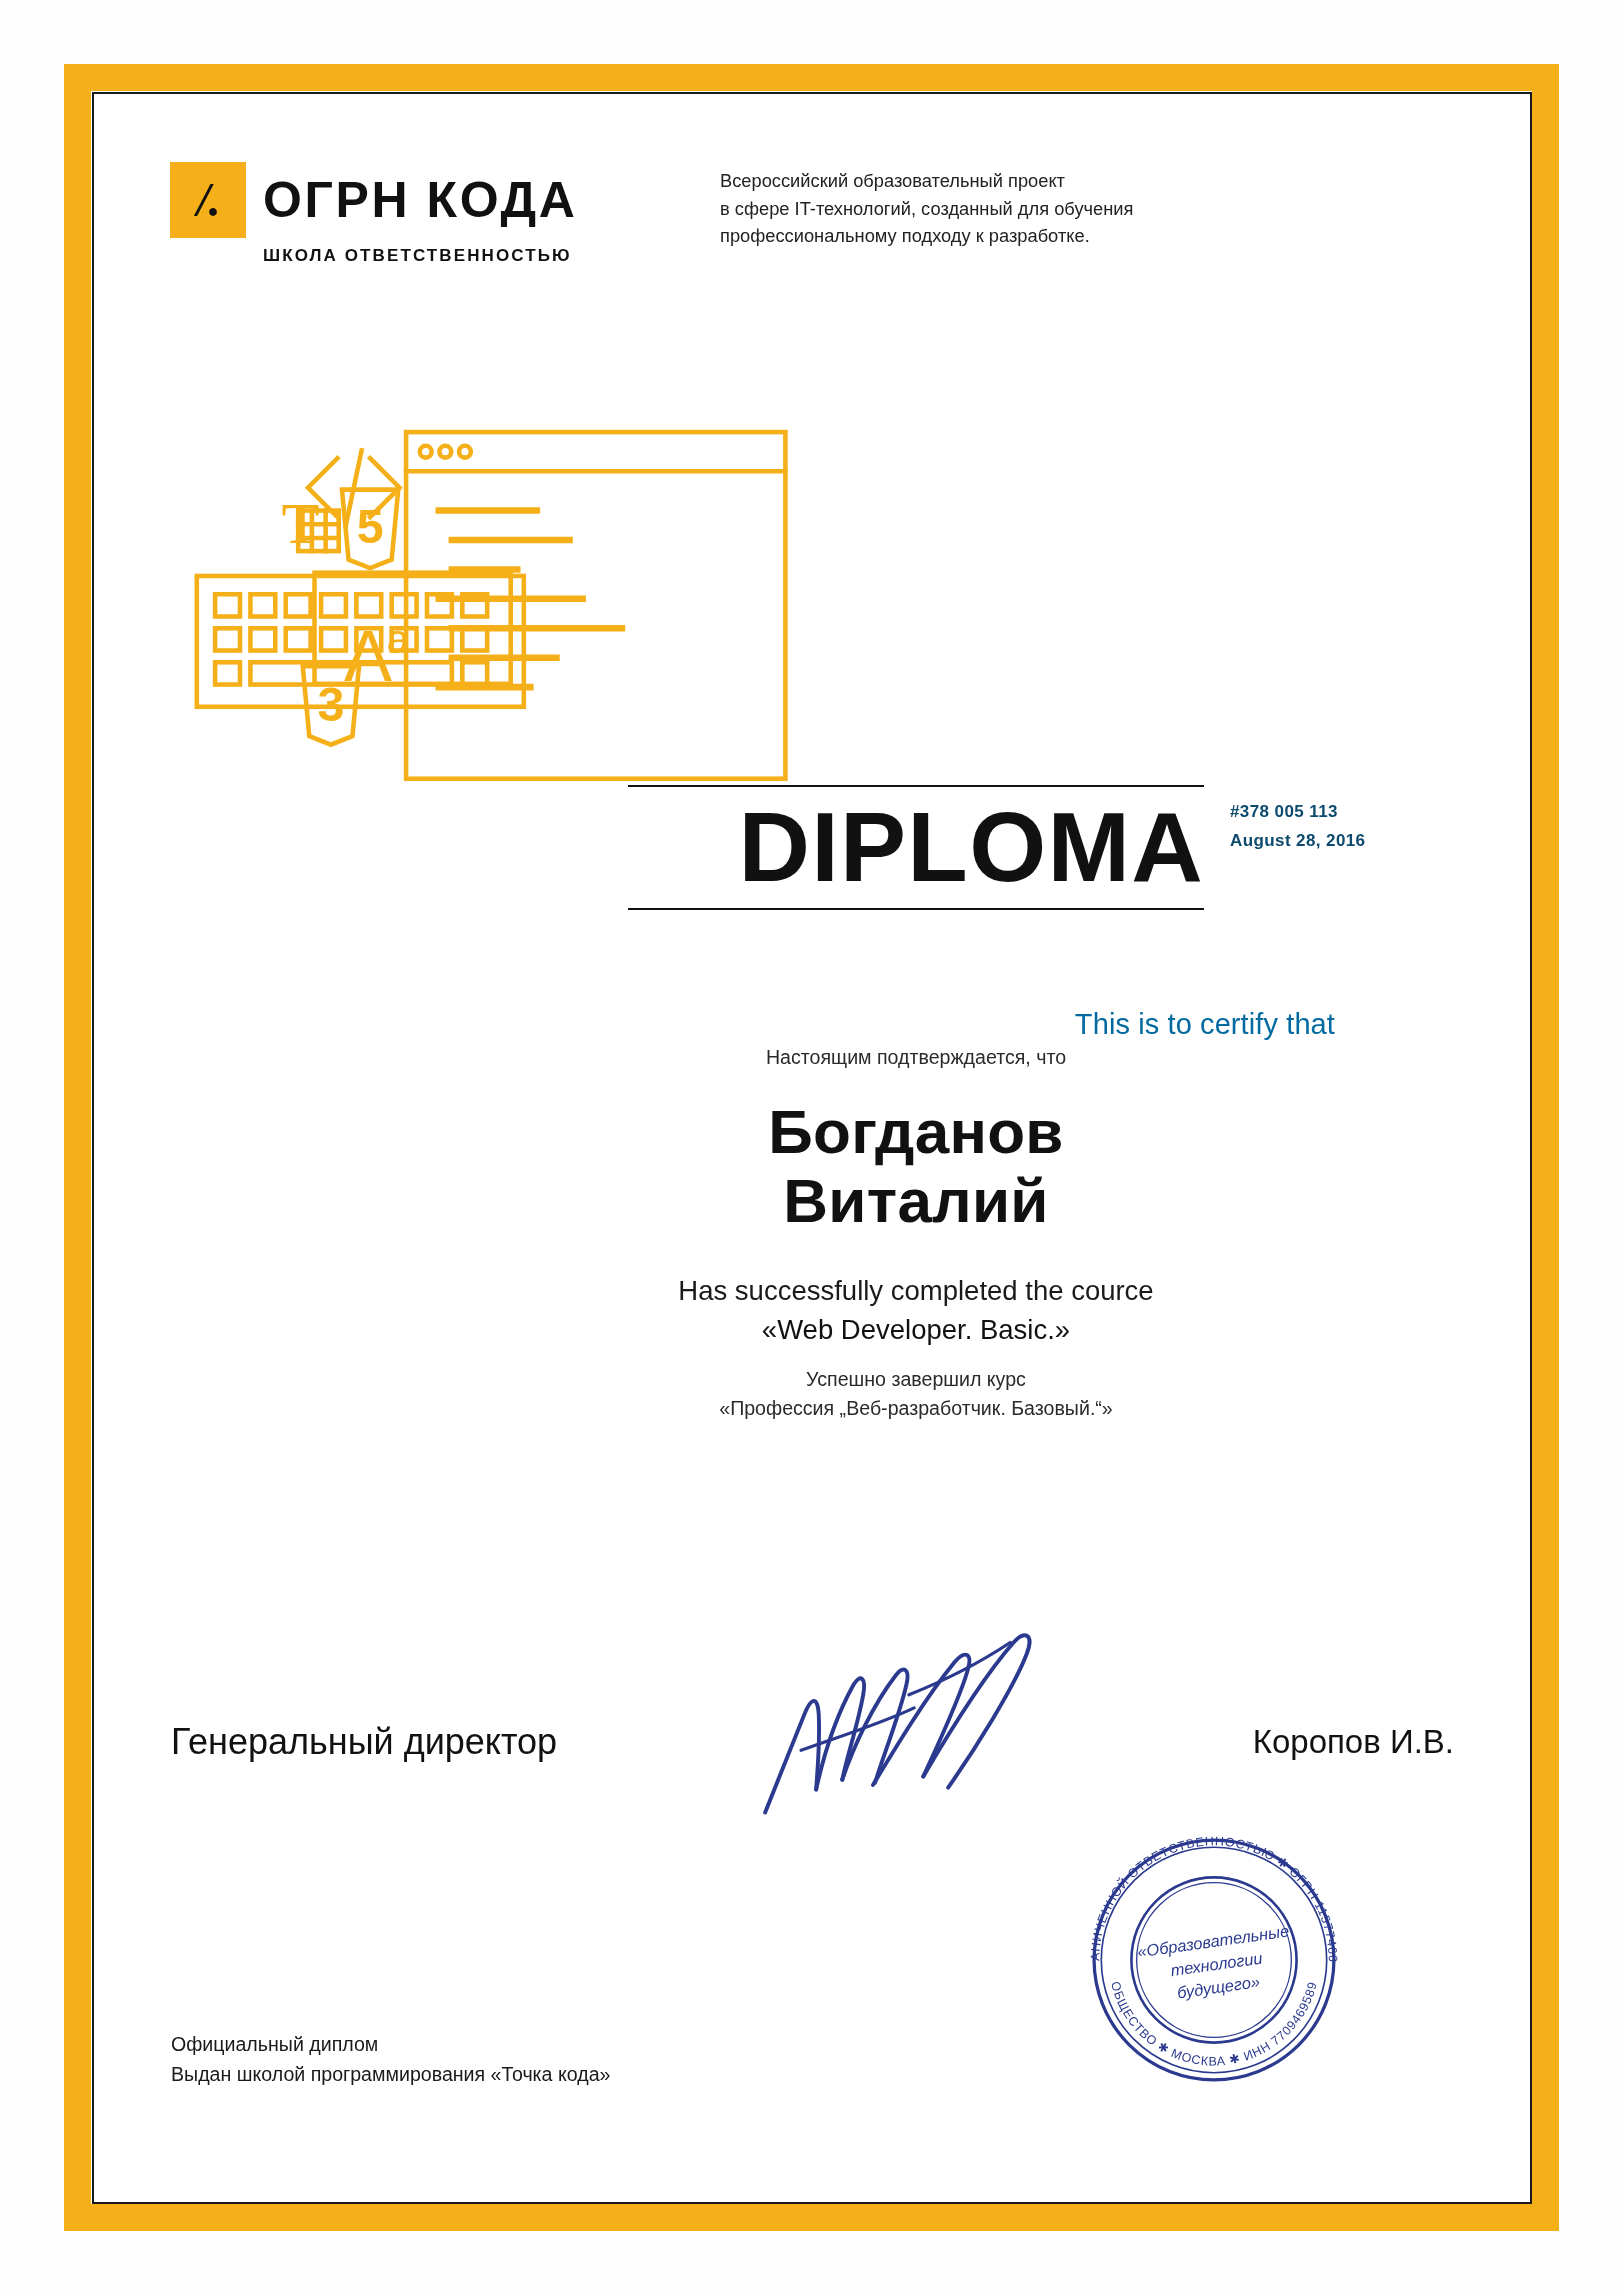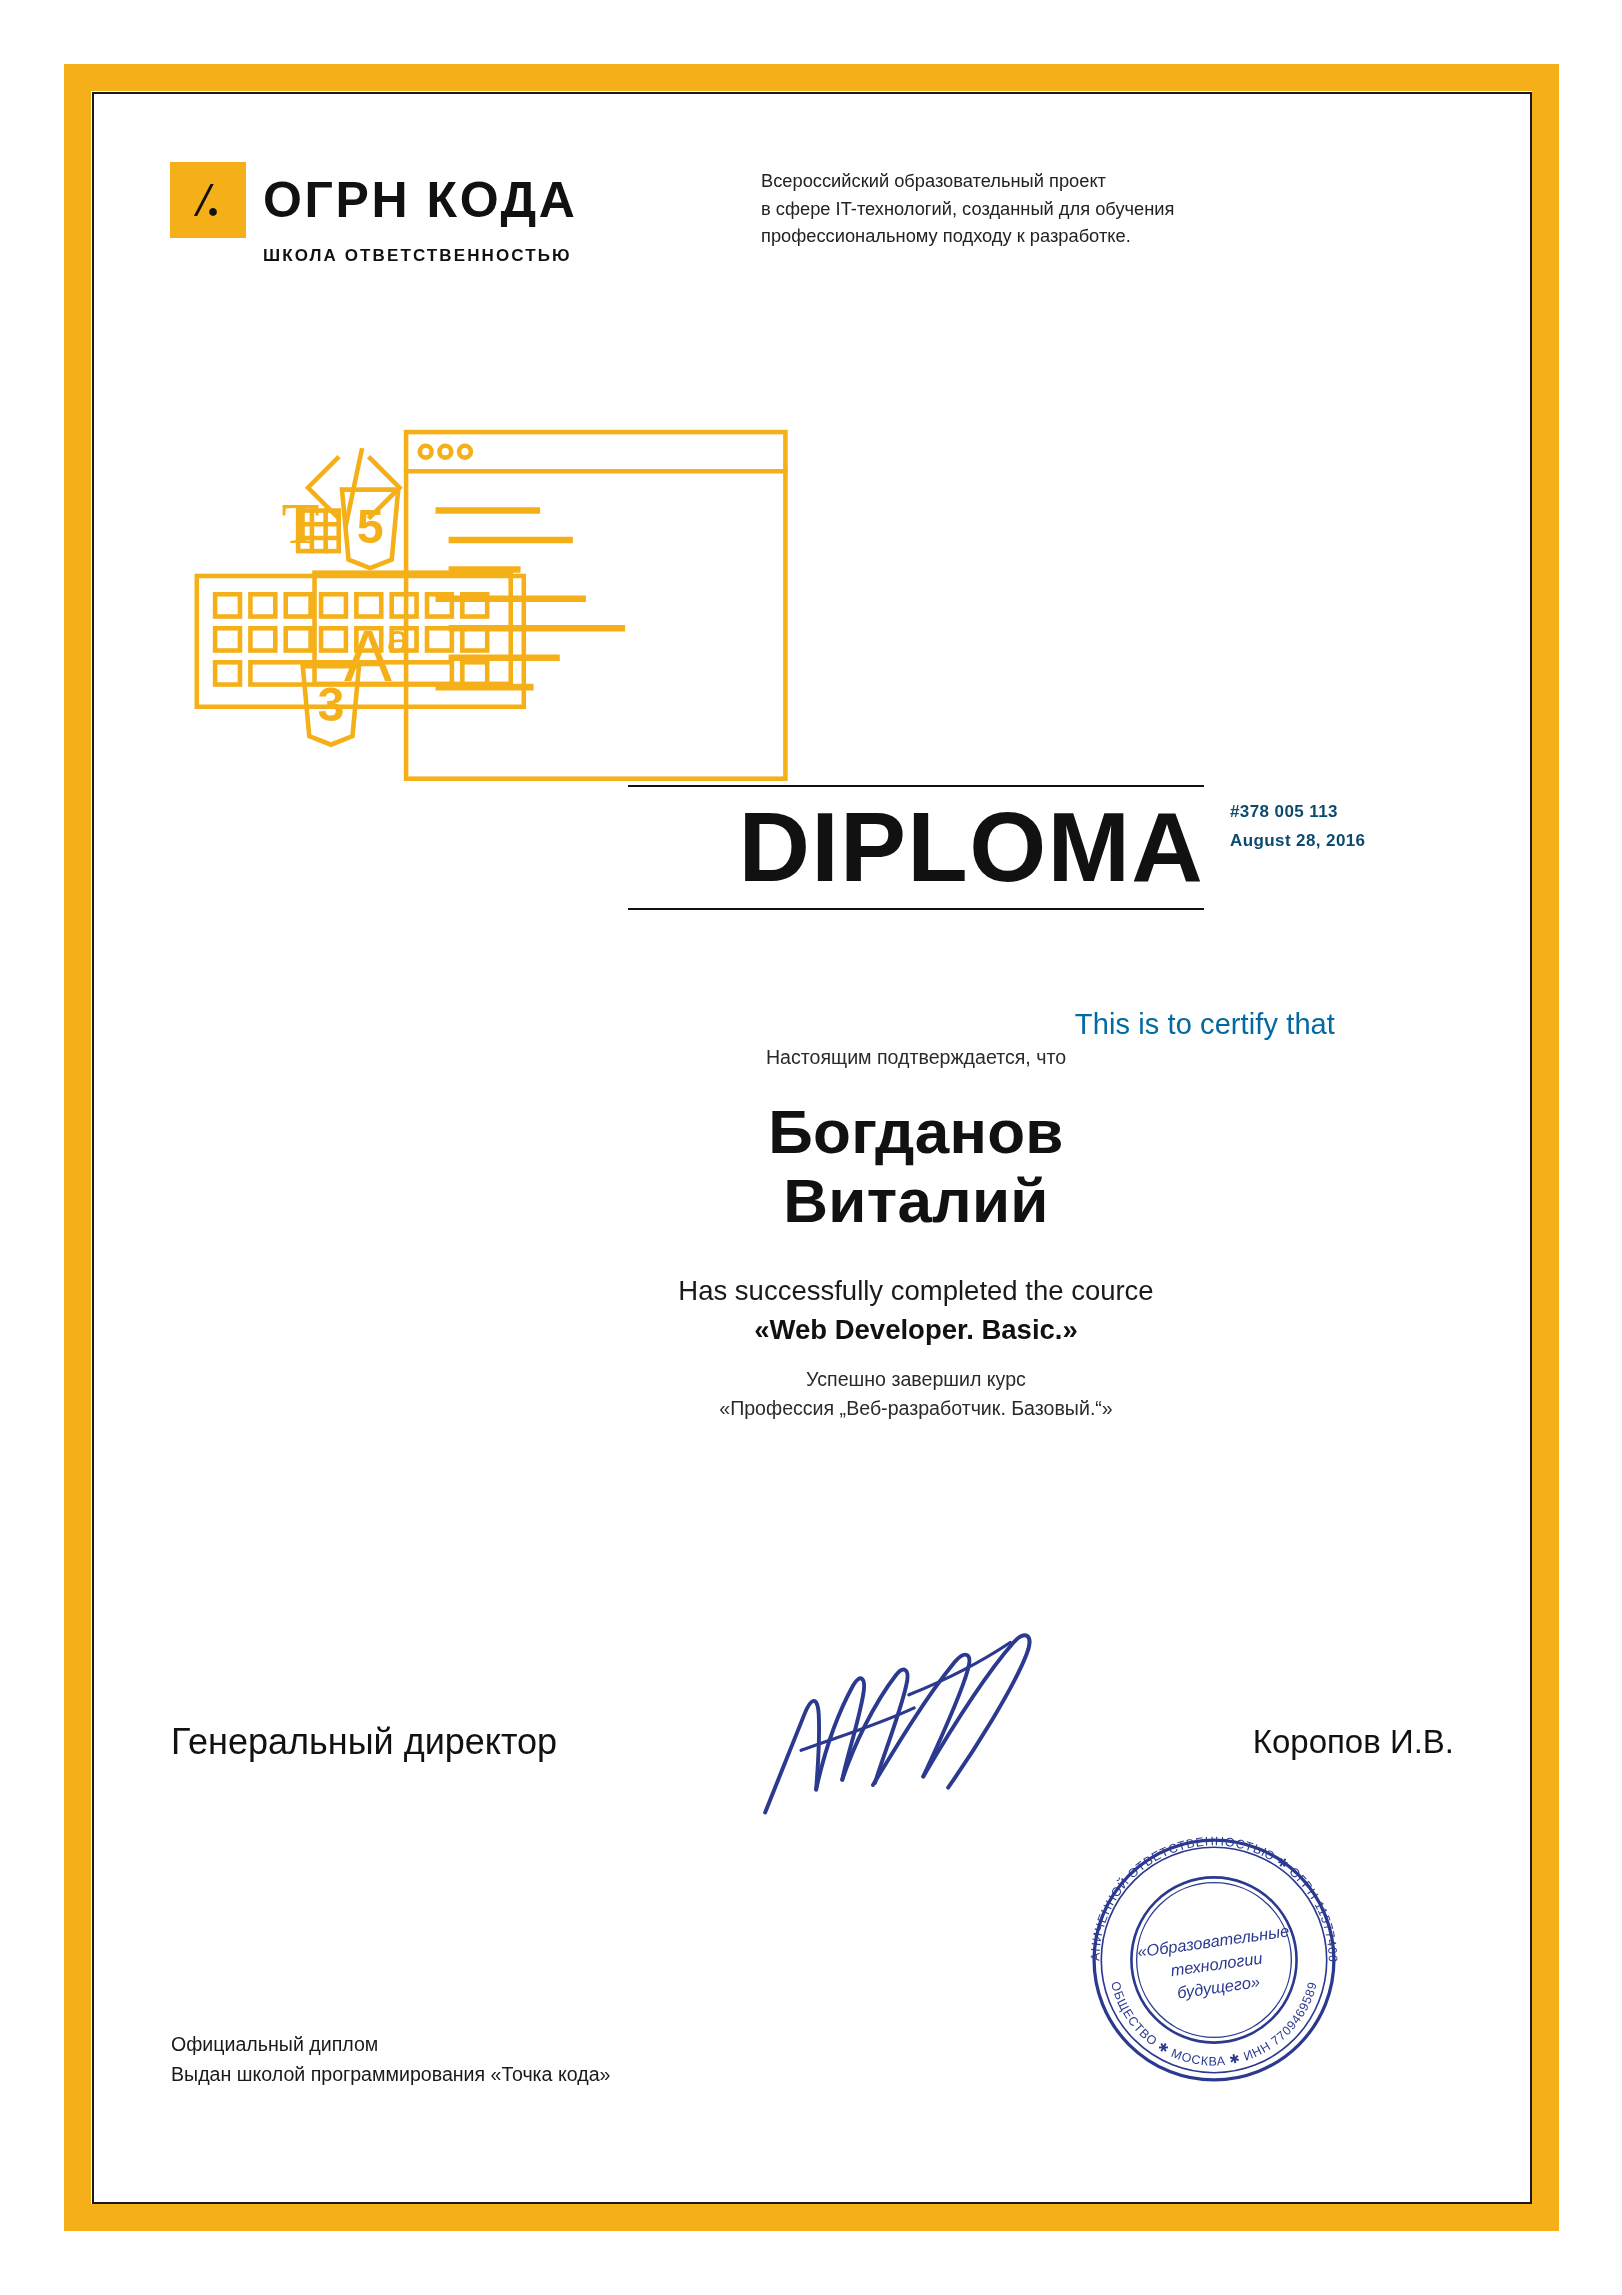--- a/index.html
+++ b/index.html
@@ -91,21 +91,20 @@
   }
   .logo-sub {
     margin-left: 93px;
     margin-top: 7.9px;
     font-size: 17px;
     font-weight: bold;
     letter-spacing: 2.1px;
     color: #111;
   }
   .header-desc {
-    margin-left: 41px;
     margin-top: 5.2px;
     font-size: 18.3px;
     line-height: 1.5;
     color: #222;
     max-width: 667px;
   }
   .header-desc div { white-space: nowrap; }
 
   
   .illustration {
@@ -177,21 +176,21 @@
     letter-spacing: 0.3px;
   }
   .course-en {
     margin-top: 39px;
     font-size: 27.5px;
     color: #1a1a1a;
   }
   .course-en-title {
     margin-top: 7.9px;
     font-size: 27.5px;
-    font-weight: bold;
+    font-weight: normal;
     color: #111;
   }
   .course-ru {
     margin-top: 18.3px;
     font-size: 19.6px;
     color: #2a2a2a;
     line-height: 1.5;
   }
 
   

